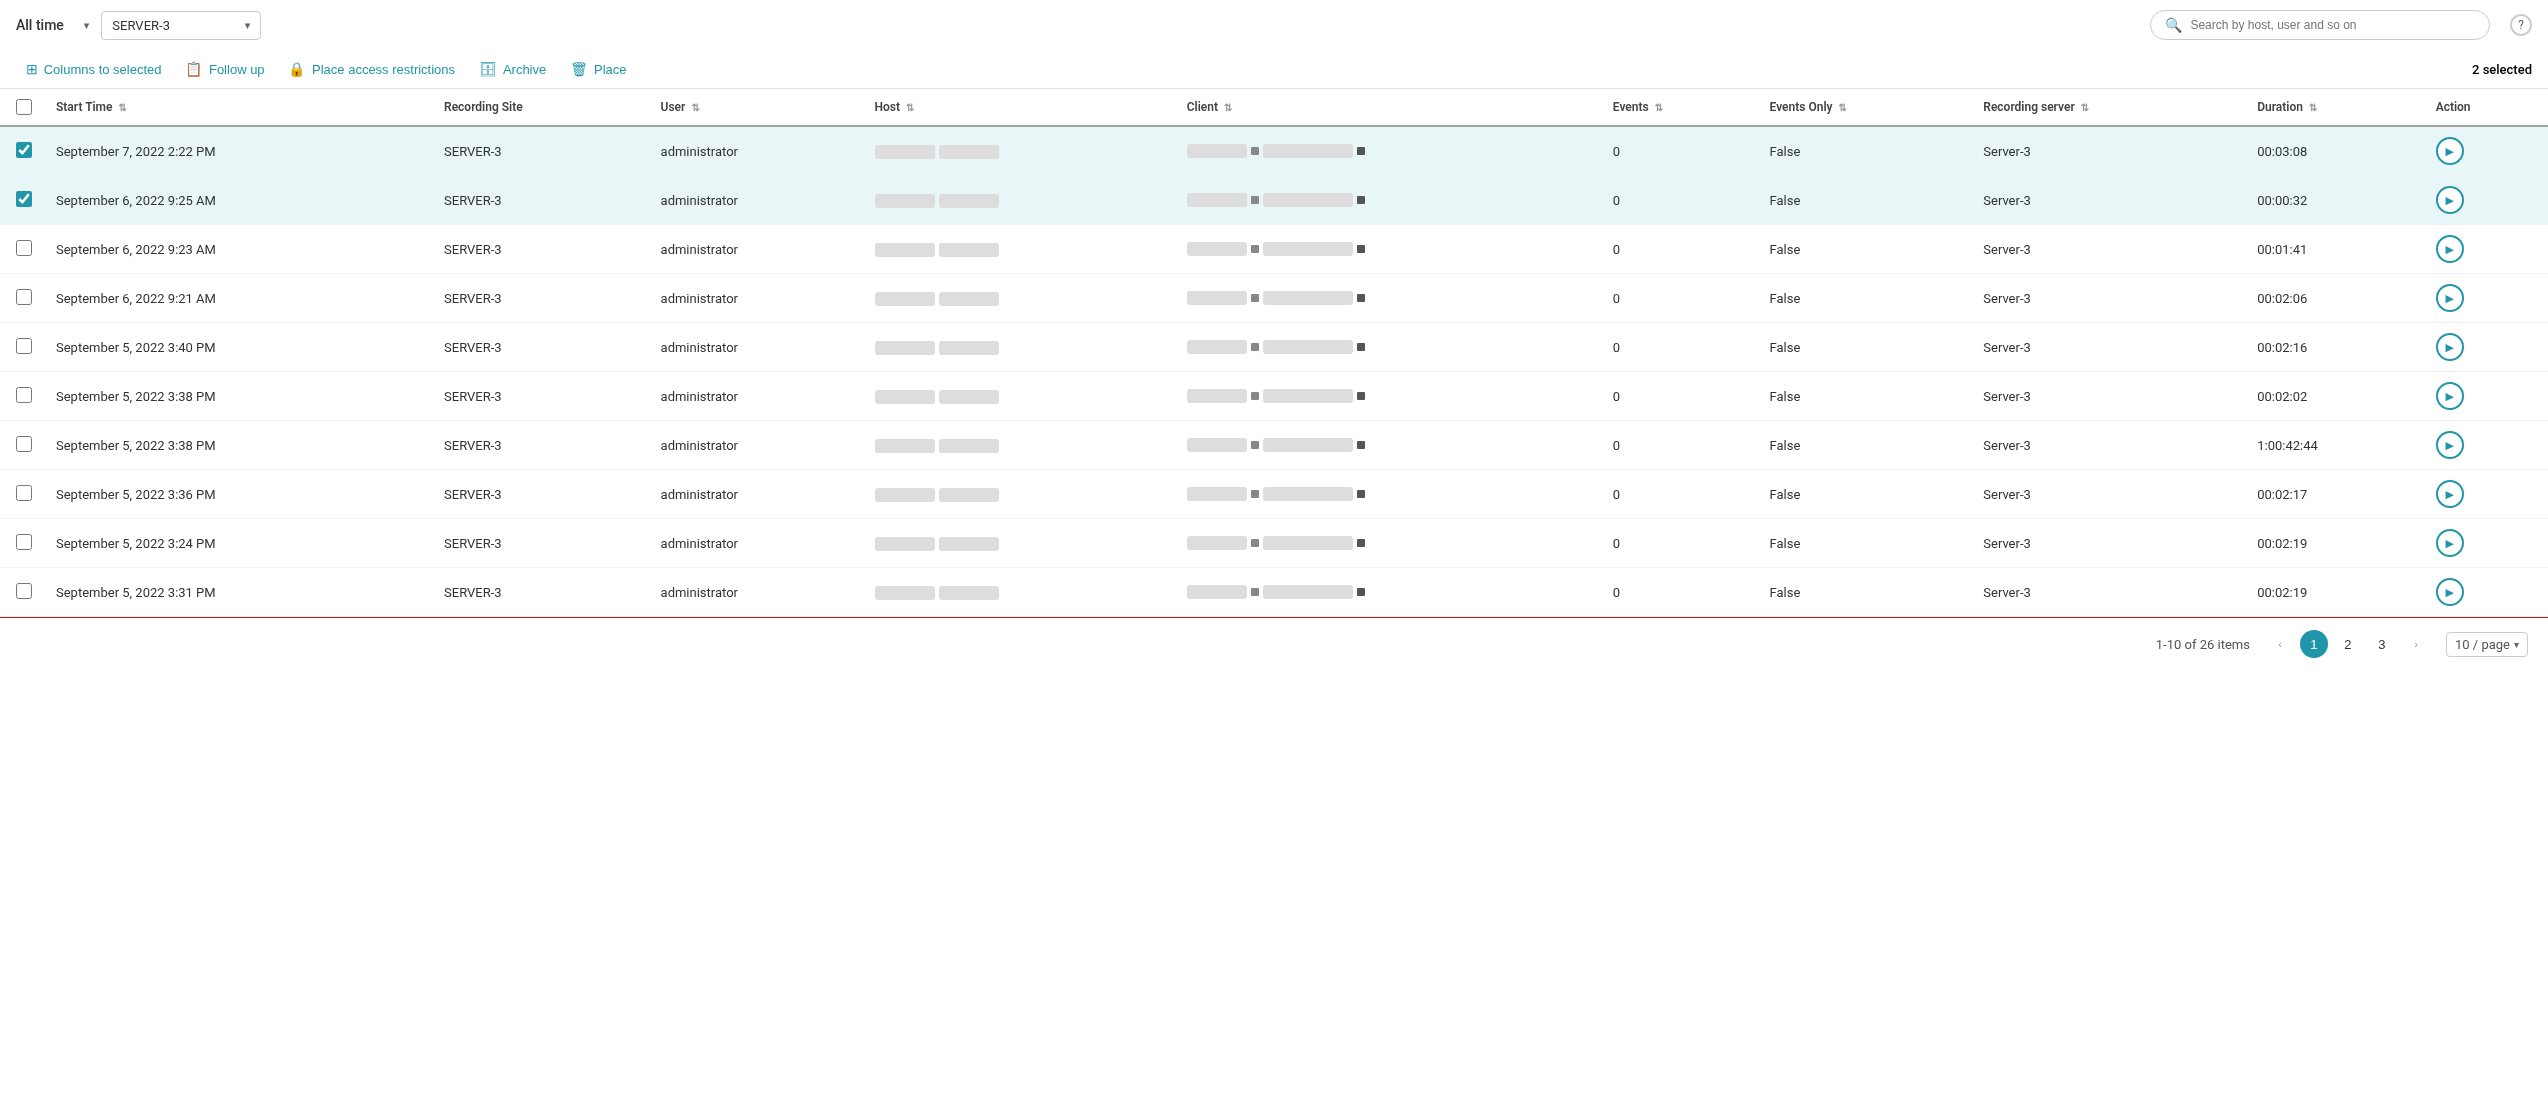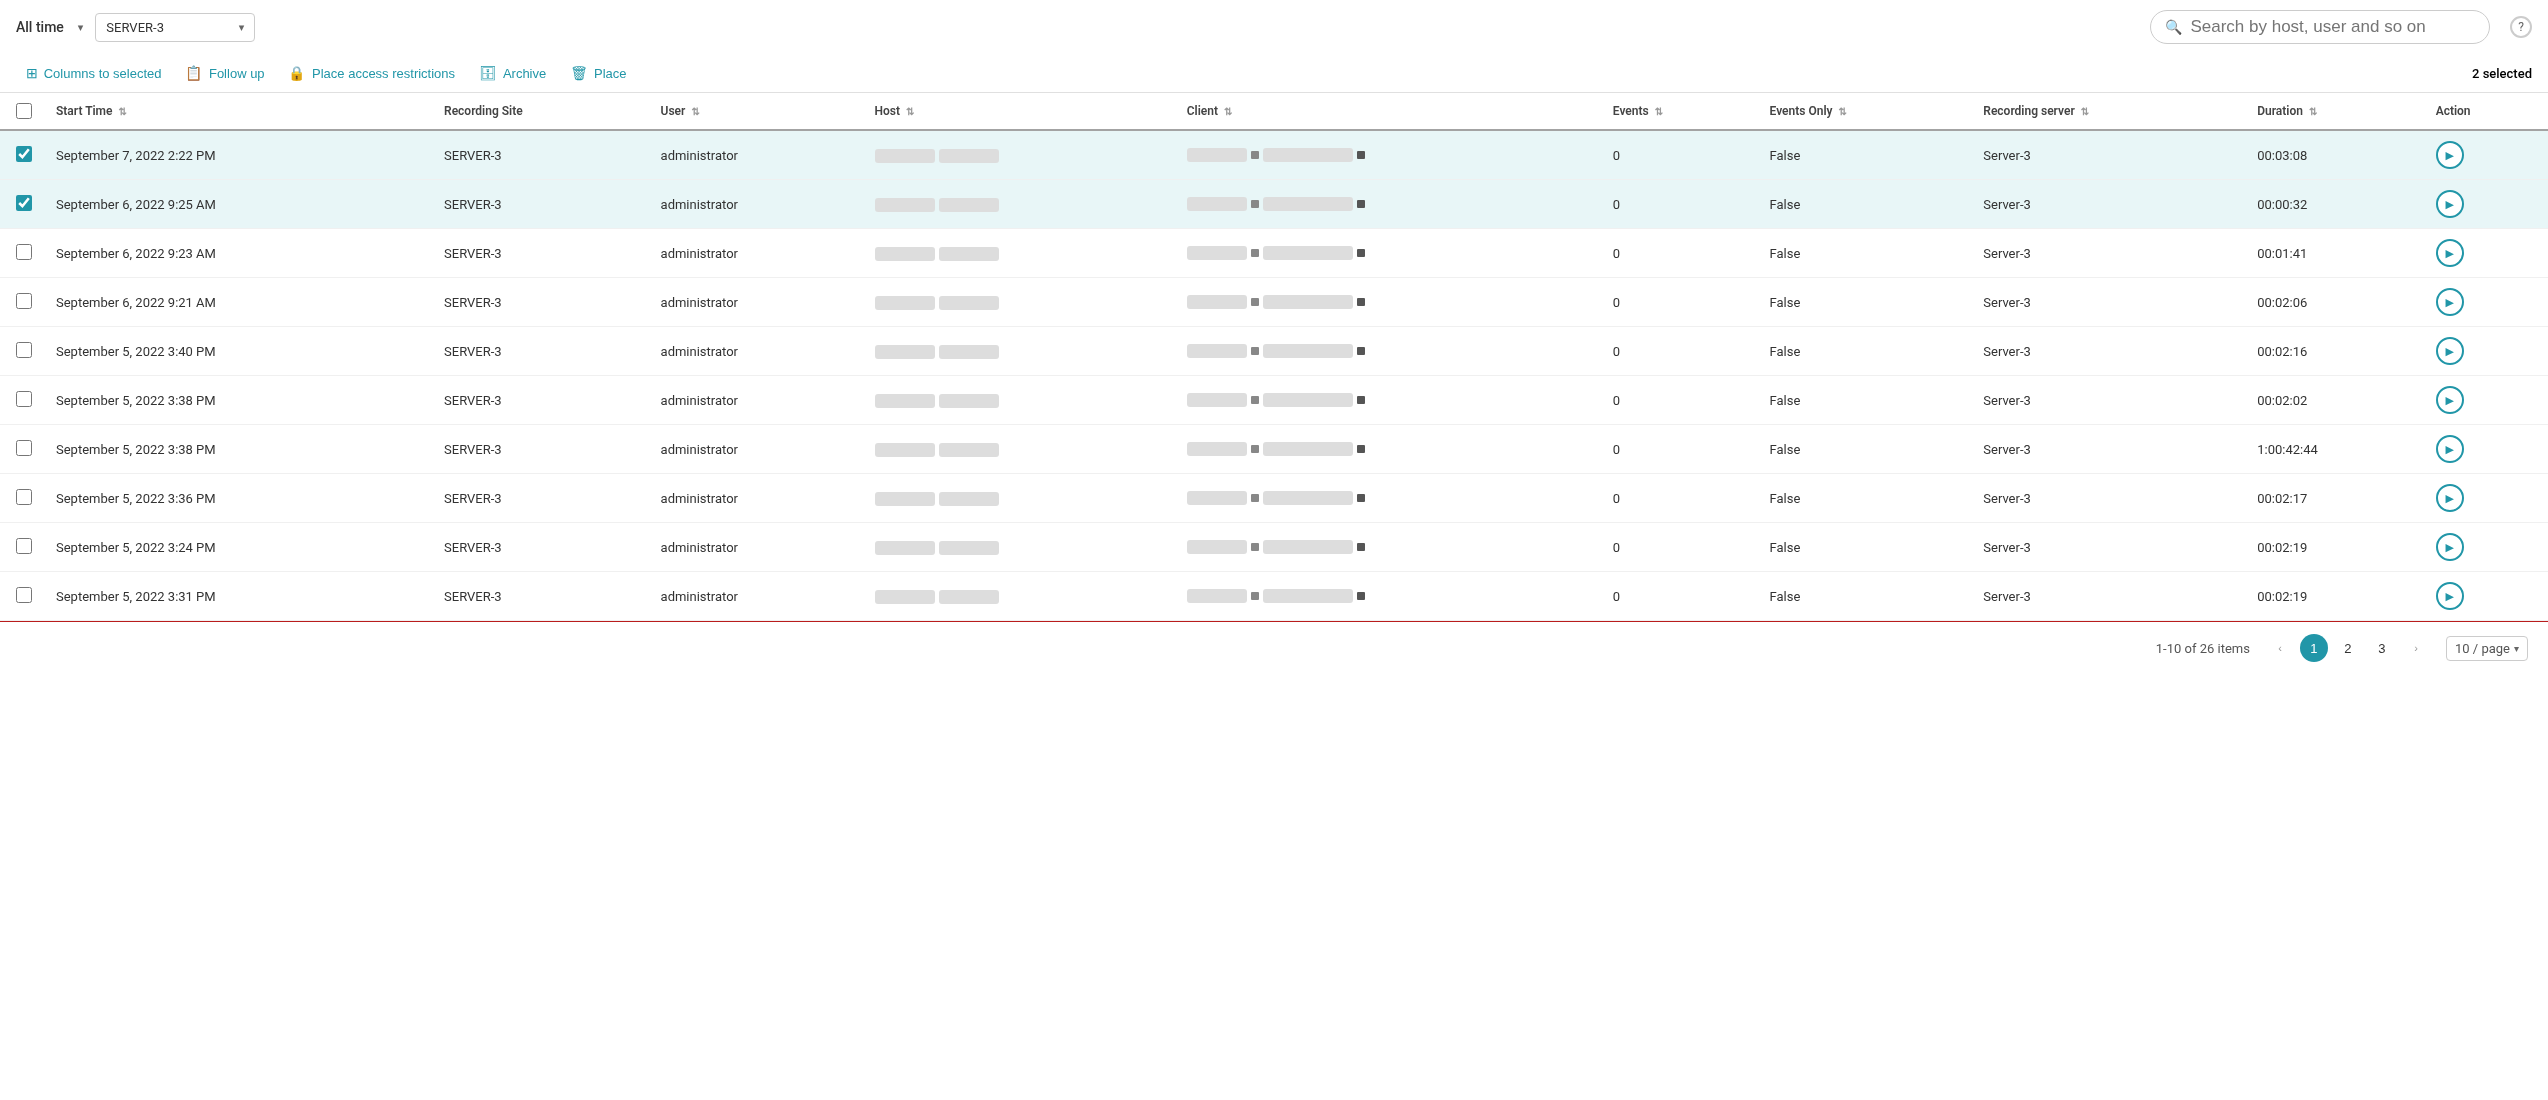--- a/index.html
+++ b/index.html
@@ -8,21 +8,21 @@
     .top-bar {
       display: flex;
       align-items: center;
       padding: 10px 16px;
       gap: 12px;
     }
 
     .time-filter {
       display: flex;
       align-items: center;
-      gap: 14px;
+      gap: 20px;
       font-size: 14px;
       font-weight: 500;
       cursor: pointer;
       color: #333;
     }
     .time-filter .chevron { font-size: 11px; color: #666; }
 
     .server-dropdown {
       display: flex;
       align-items: center;
@@ -45,21 +45,21 @@
       border: 1px solid #ccc;
       border-radius: 20px;
       padding: 6px 14px;
       gap: 8px;
       width: 340px;
       background: #fff;
     }
     .search-bar input {
       border: none;
       outline: none;
-      font-size: 17px;
+      font-size: 12px;
       color: #666;
       width: 100%;
       background: transparent;
     }
     .search-icon { color: #999; font-size: 14px; }
 
     .help-icon {
       width: 22px;
       height: 22px;
       border: 2px solid #ccc;

